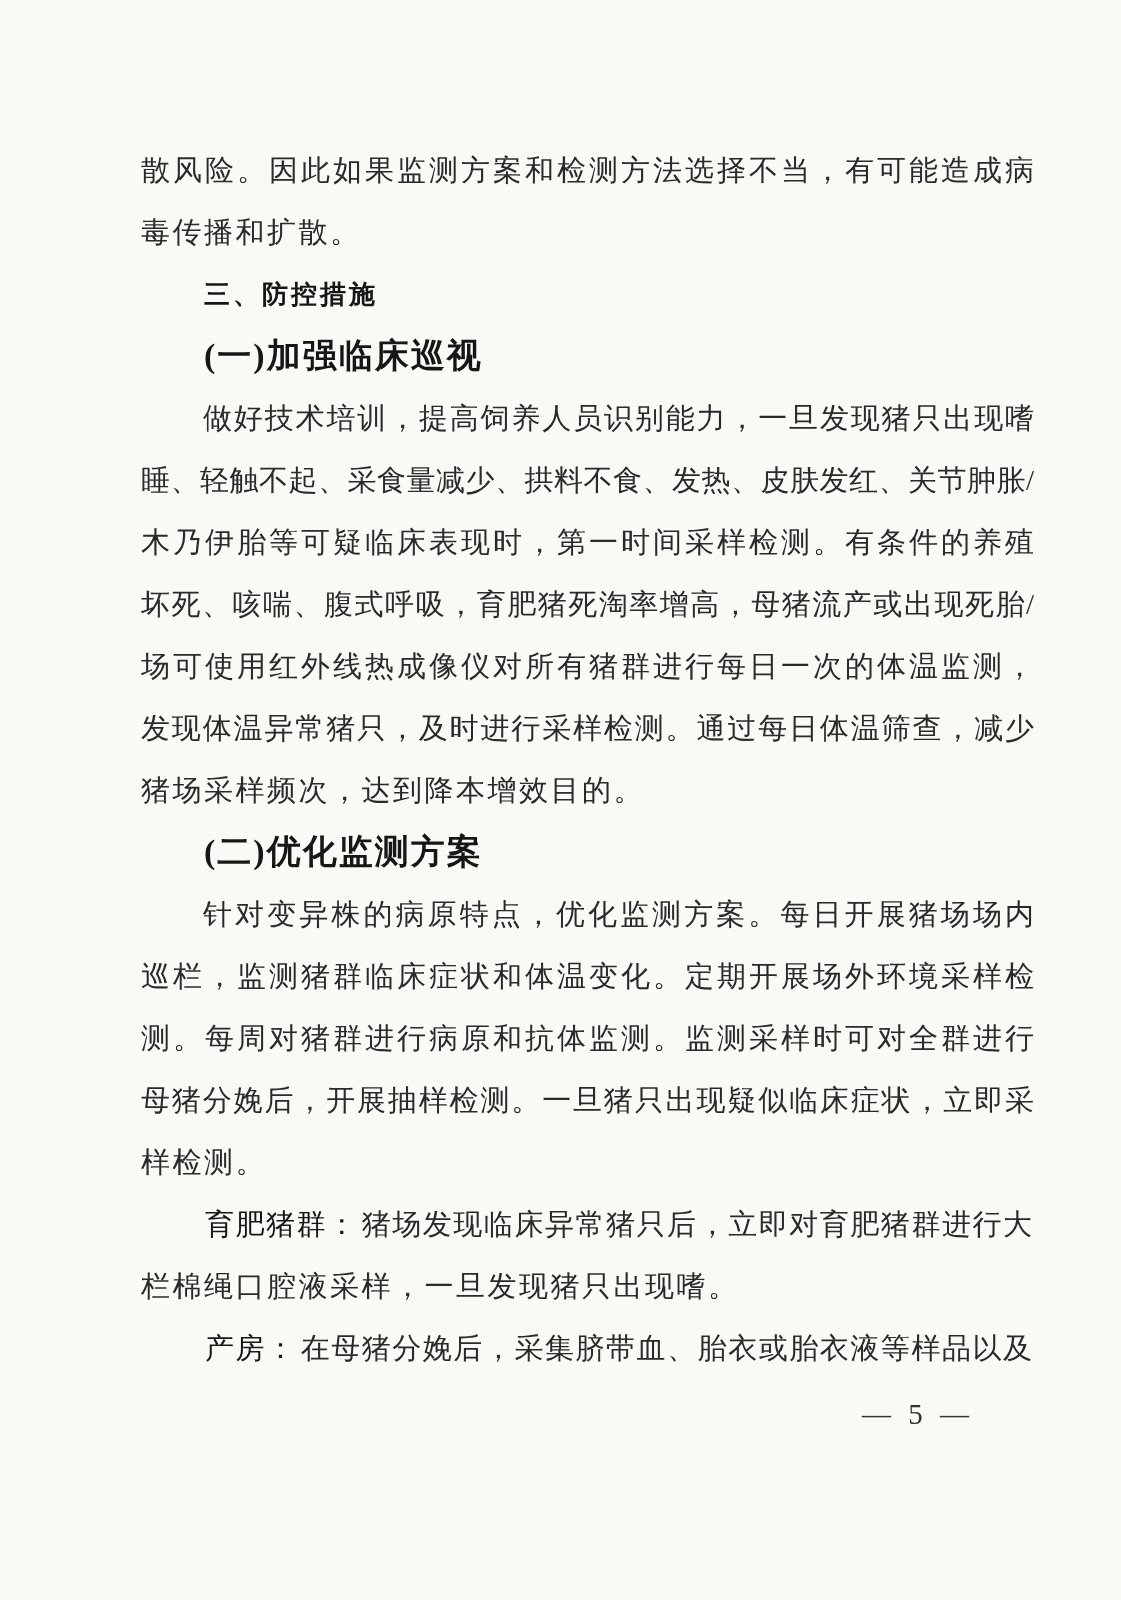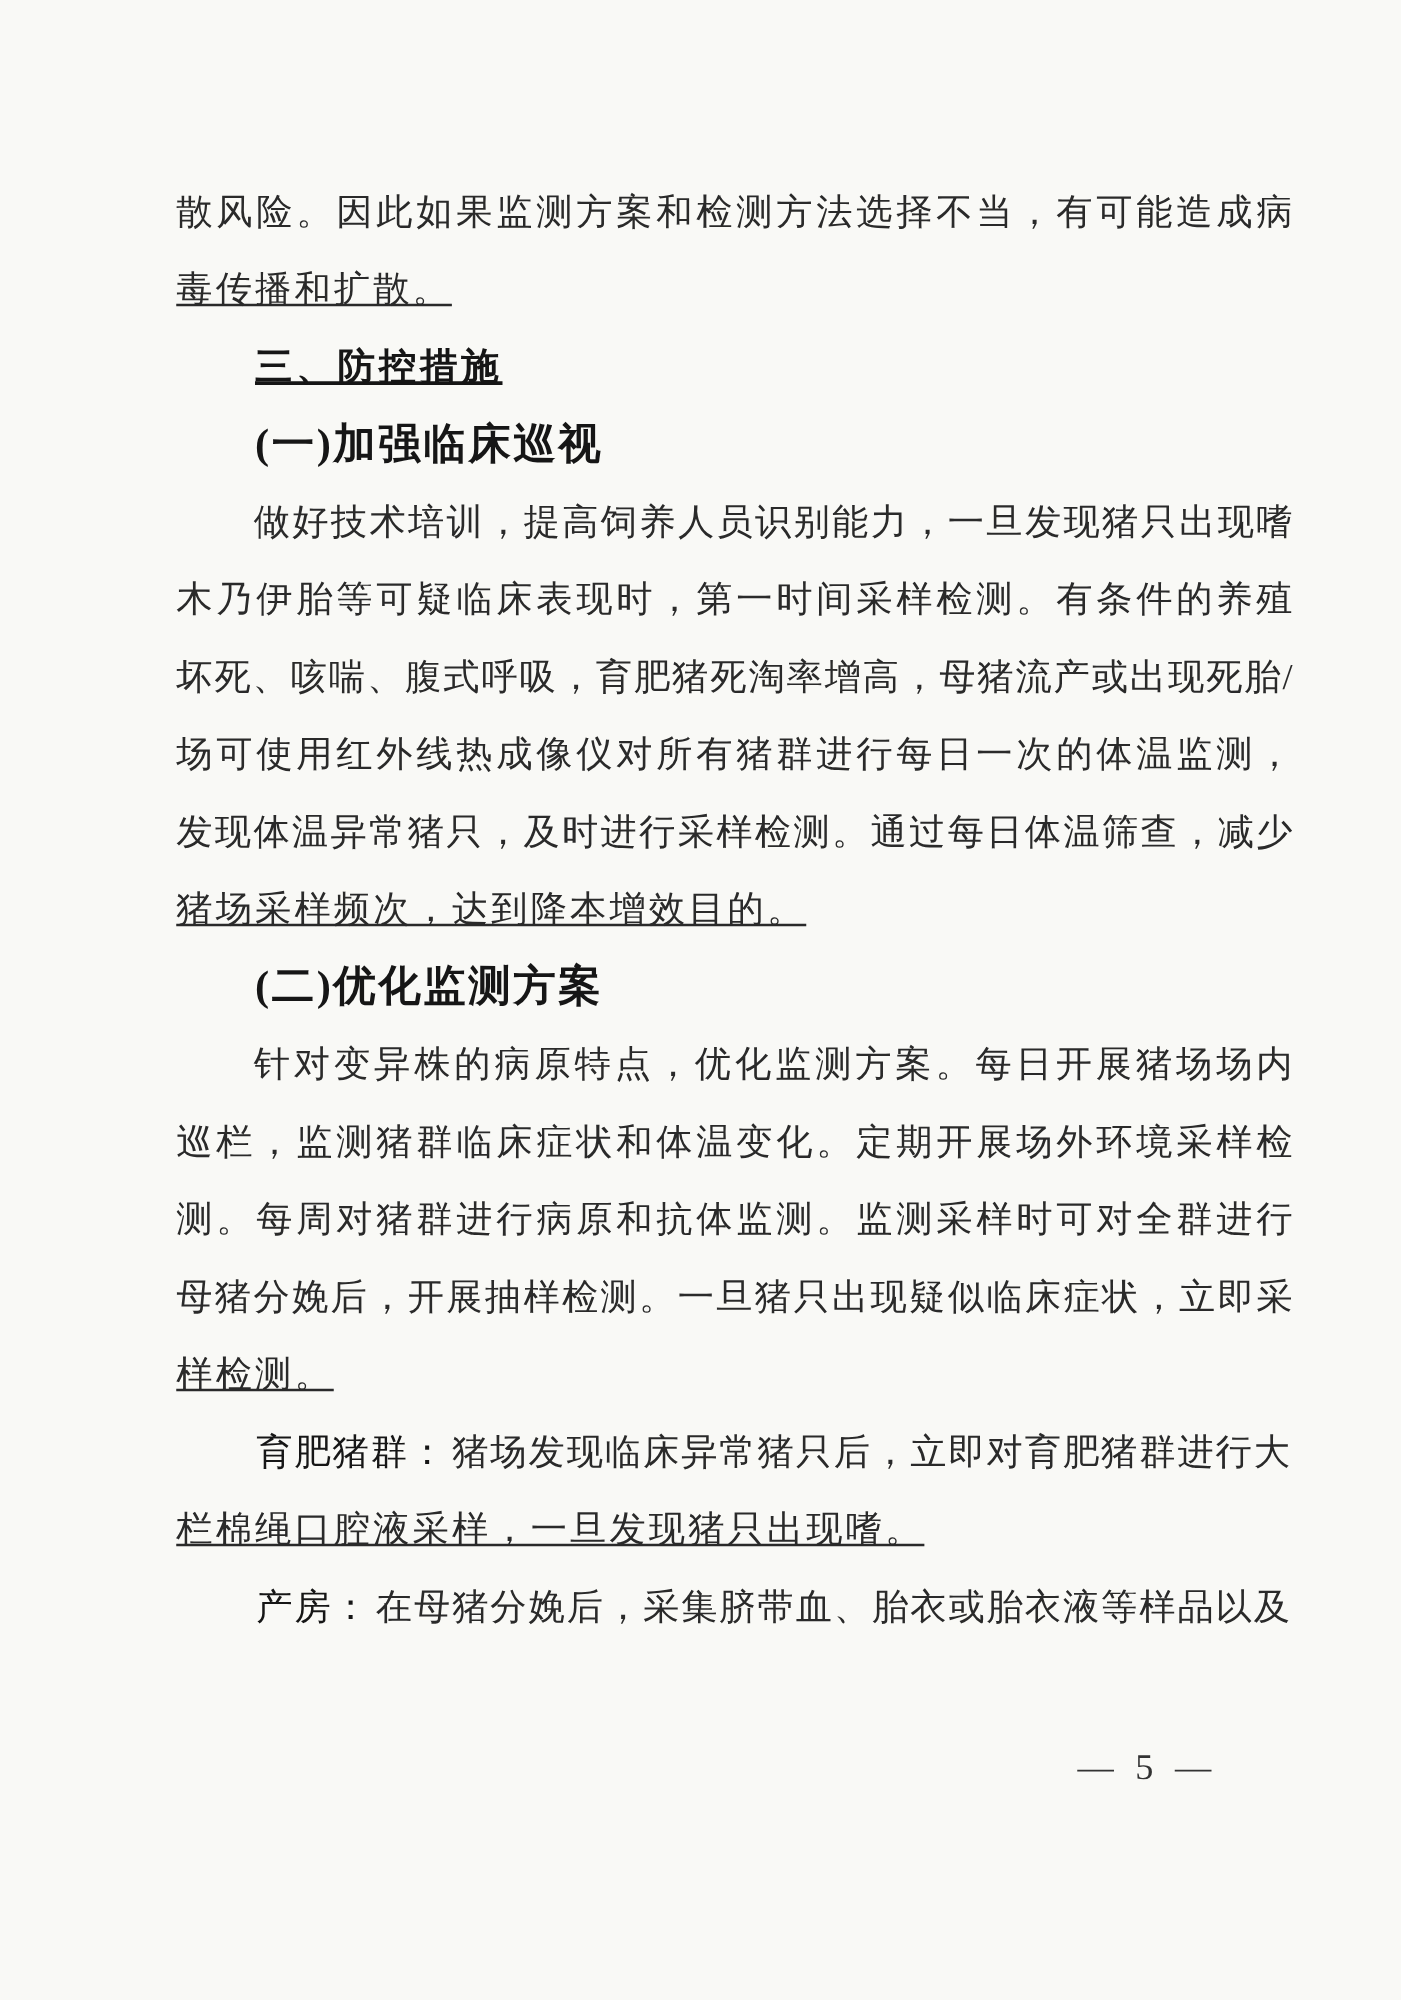--- a/index.html
+++ b/index.html
@@ -21,32 +21,30 @@
   }
   .line {
     height: 60px;
     line-height: 60px;
     text-align: justify;
     text-align-last: justify;
   }
   .line.last {
     text-align-last: left;
     letter-spacing: 2.5px;
-    text-decoration: underline;
   }
   .line.first { text-indent: 62px; }
   .h1 {
     font-family: "Liberation Sans", "DejaVu Sans", sans-serif;
     font-weight: 700;
     color: #161616;
-    font-size: 30px;
+    font-size: 26px;
     text-align-last: left;
     text-indent: 63px;
     letter-spacing: 3px;
-    text-decoration: underline;
   }
   .h2 {
     font-weight: 700;
     color: #161616;
     font-size: 34px;
     text-align-last: left;
     text-indent: 63px;
     letter-spacing: 2px;
   }
   .lead {
@@ -74,20 +72,21 @@
 <main class="content">
 
   <p class="line">散风险。因此如果监测方案和检测方法选择不当，有可能造成病</p>
   <p class="line last">毒传播和扩散。</p>
 
   <h2 class="line h1">三、防控措施</h2>
 
   <h3 class="line h2">(一)加强临床巡视</h3>
 
   <p class="line first">做好技术培训，提高饲养人员识别能力，一旦发现猪只出现嗜</p>
+  <p class="line">睡、轻触不起、采食量减少、拱料不食、发热、皮肤发红、关节肿胀/</p>
   <p class="line">木乃伊胎等可疑临床表现时，第一时间采样检测。有条件的养殖</p>
   <p class="line">坏死、咳喘、腹式呼吸，育肥猪死淘率增高，母猪流产或出现死胎/</p>
   <p class="line">场可使用红外线热成像仪对所有猪群进行每日一次的体温监测，</p>
   <p class="line">发现体温异常猪只，及时进行采样检测。通过每日体温筛查，减少</p>
   <p class="line last">猪场采样频次，达到降本增效目的。</p>
 
   <h3 class="line h2">(二)优化监测方案</h3>
 
   <p class="line first">针对变异株的病原特点，优化监测方案。每日开展猪场场内</p>
   <p class="line">巡栏，监测猪群临床症状和体温变化。定期开展场外环境采样检</p>

